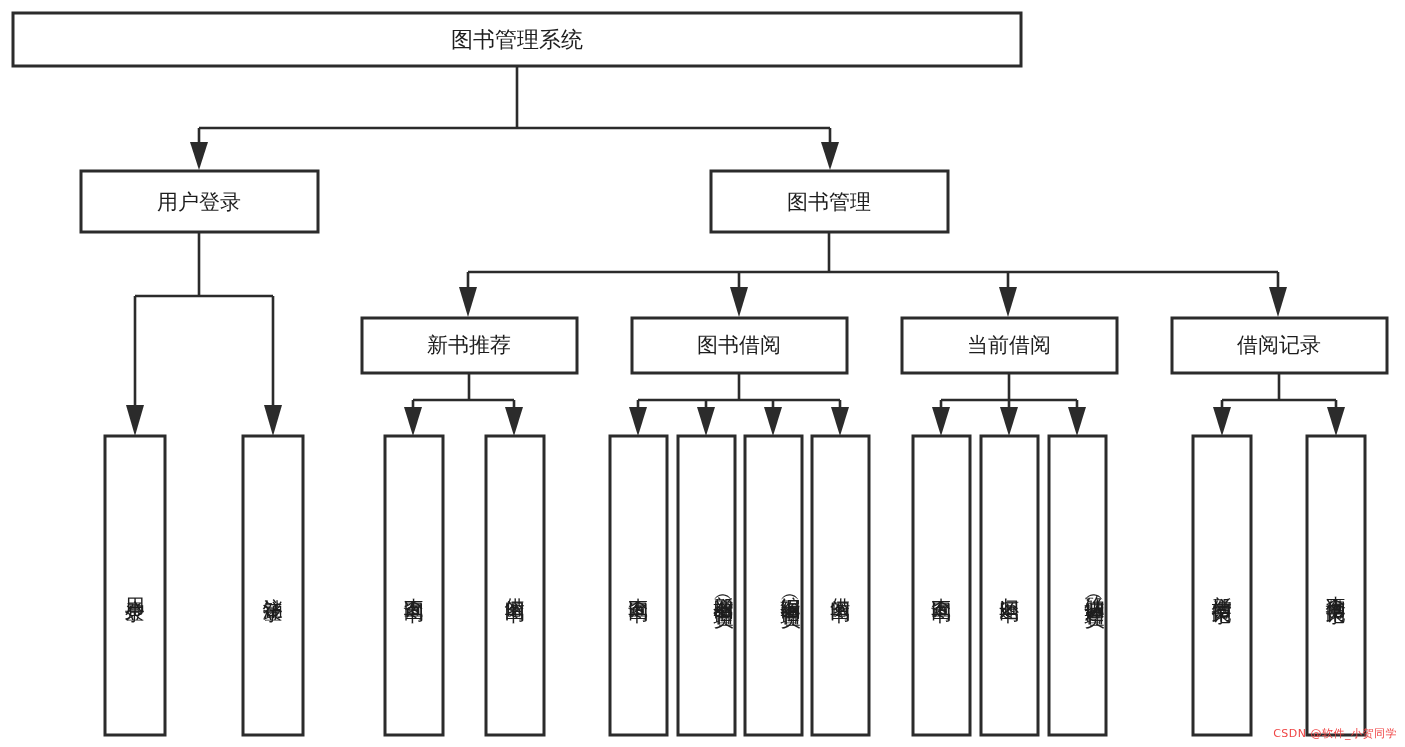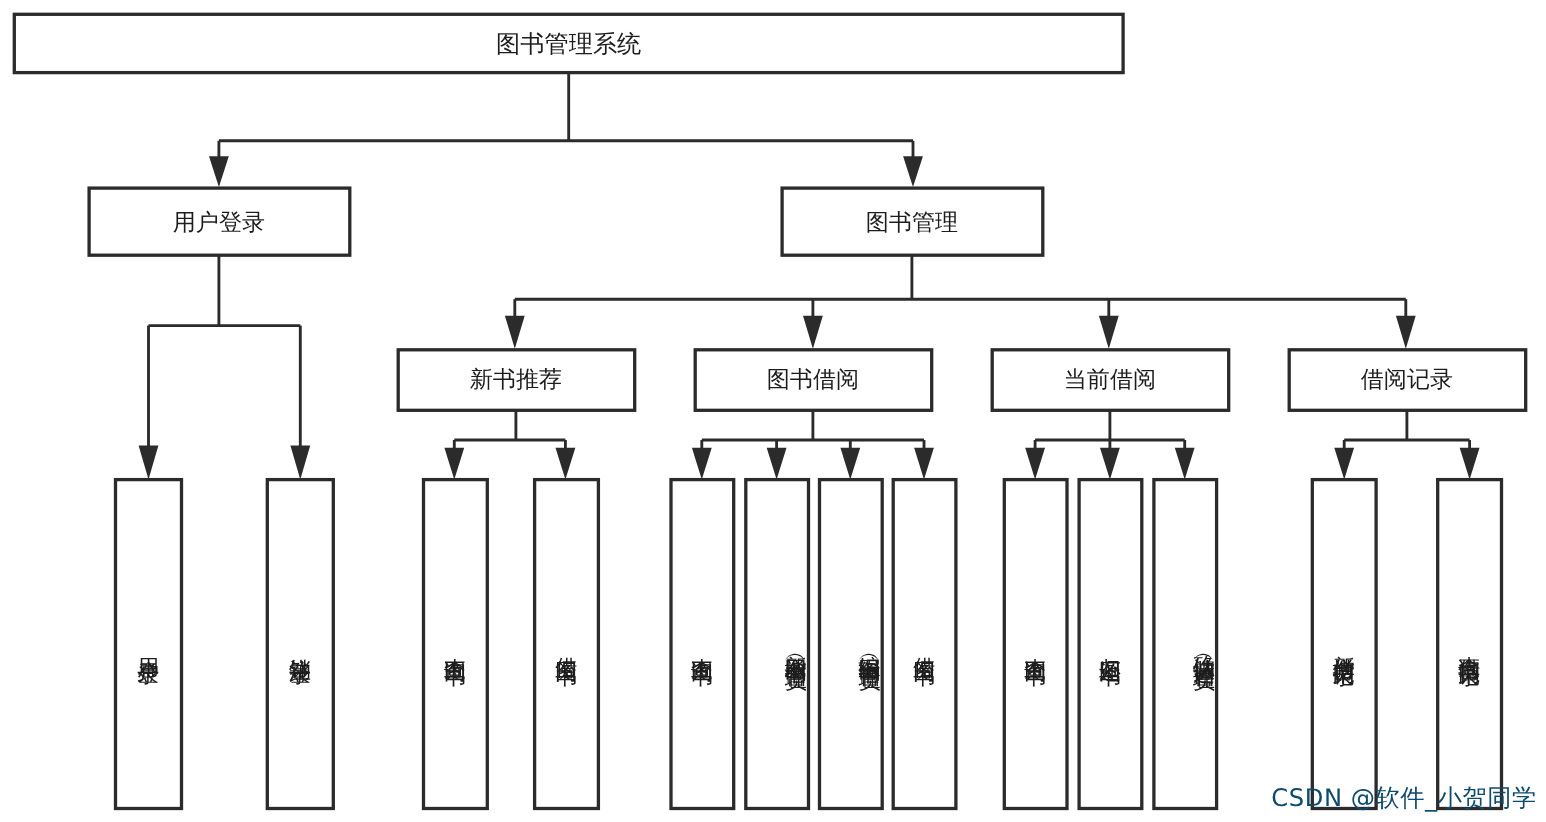--- a/index.html
+++ b/index.html
@@ -63,22 +63,22 @@
     text-align: center;
     white-space: nowrap;
     pointer-events: none;
     user-select: none;
   }
   #watermark {
     position: absolute;
     right: 8px;
     bottom: 6px;
     font-family: "DejaVu Sans", "Liberation Sans", sans-serif;
-    font-size: 22px;
-    color: #0c4a6e;
+    font-size: 11px;
+    color: #ef4444;
     letter-spacing: 0.5px;
     white-space: nowrap;
   }
 </style>
 </head>
 <body>
 
 <div id="diagram-root">
 
   <svg id="flowchart" viewBox="0 0 1405 747">

